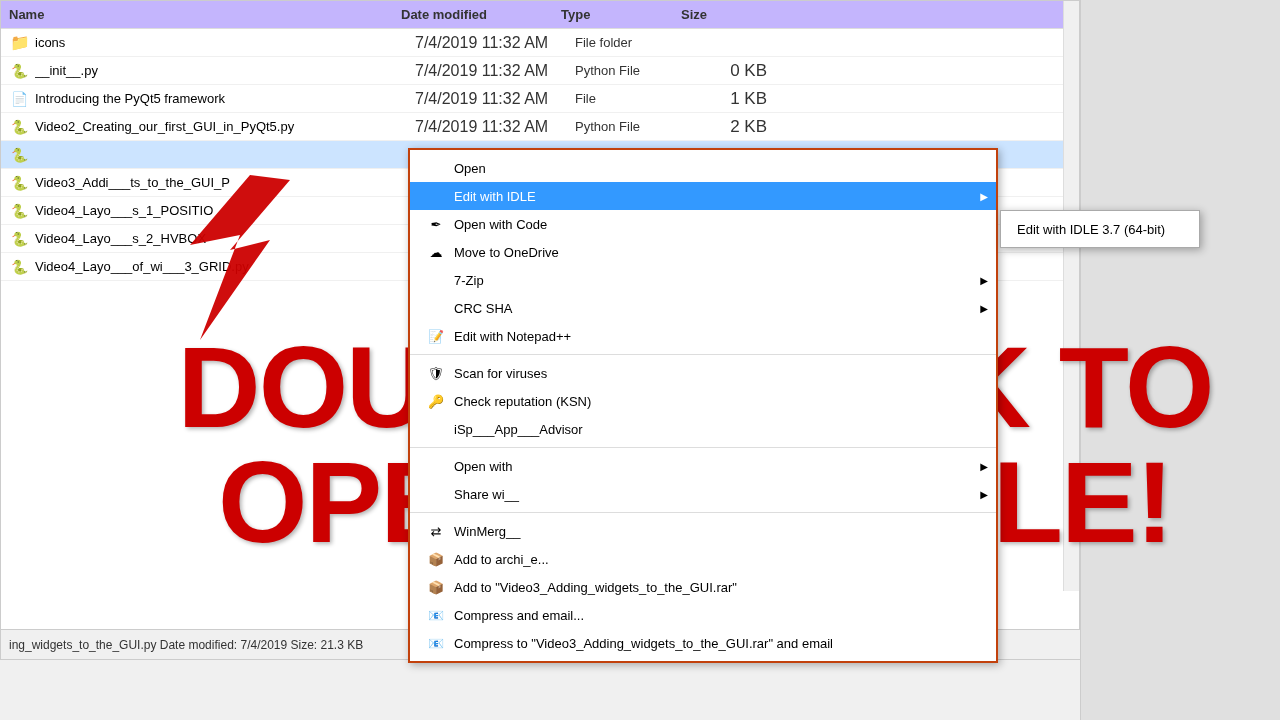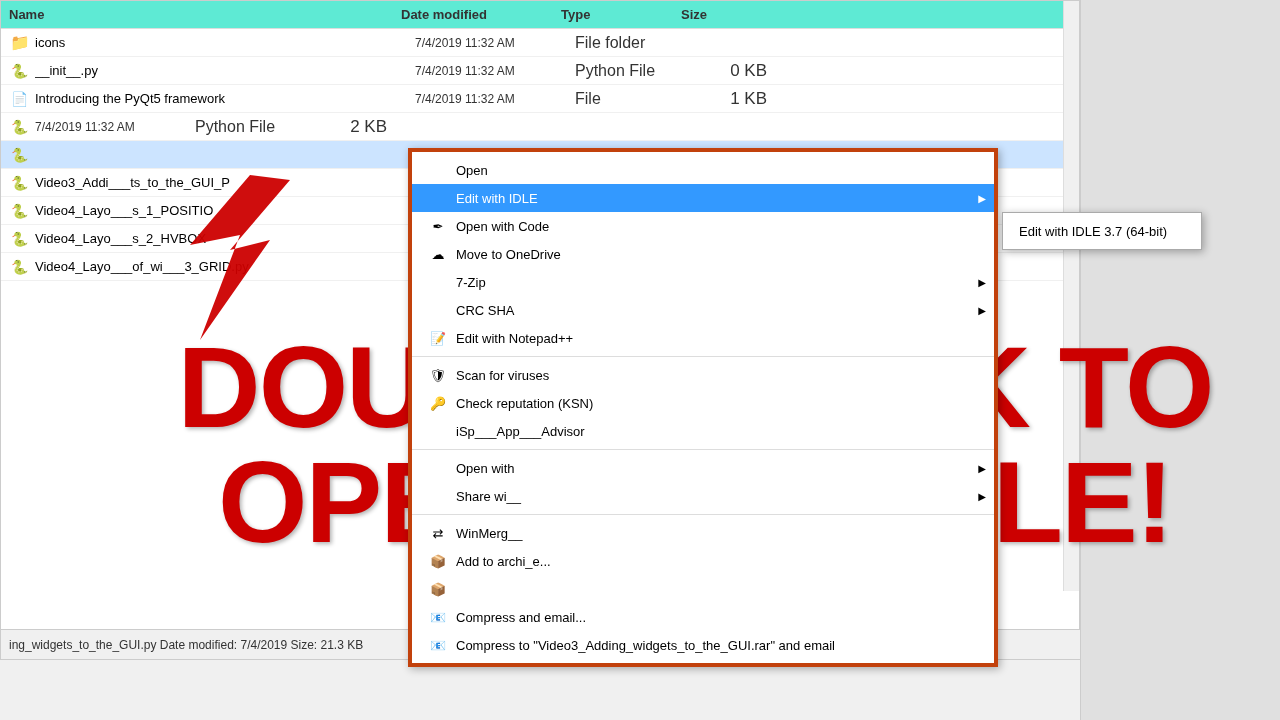--- a/index.html
+++ b/index.html
@@ -21,21 +21,21 @@
       height: 660px;
       background: #fff;
       border: 1px solid #ccc;
     }
 
     .file-list-header {
       display: flex;
       align-items: center;
       padding: 4px 0;
       border-bottom: 1px solid #ddd;
-      background: #5eead4;
+      background: #c4b5fd;
       height: 28px;
     }
 
     .col-name { width: 400px; padding-left: 8px; color: #333; font-weight: 600; }
     .col-date { width: 160px; color: #333; font-weight: 700; }
     .col-type { width: 120px; color: #333; font-weight: 600; }
     .col-size { width: 80px; color: #333; font-weight: 600; }
 
     .file-row {
       display: flex;
@@ -55,22 +55,22 @@
       align-items: center;
       justify-content: center;
       flex-shrink: 0;
     }
 
     .folder-icon { color: #ffd700; font-size: 16px; }
     .py-icon { color: #4a86c8; font-size: 14px; }
     .file-icon-generic { color: #999; font-size: 14px; }
 
     .cell-name { width: 380px; white-space: nowrap; overflow: hidden; text-overflow: ellipsis; color: #000; }
-    .cell-date { width: 160px; color: #333; font-size: 12px; }
-    .cell-type { width: 120px; color: #333; font-size: 16px; }
+    .cell-date { width: 160px; color: #333; font-size: 16px; }
+    .cell-type { width: 120px; color: #333; font-size: 13px; }
     .cell-size { width: 80px; color: #333; font-size: 17px; text-align: right; padding-right: 8px; }
 
     
     .status-bar {
       position: absolute;
       bottom: 0; left: 0;
       width: 1080px;
       height: 30px;
       background: #f0f0f0;
       border-top: 1px solid #ccc;
@@ -124,21 +124,21 @@
       height: 200px;
     }
 
     
     .context-menu {
       position: absolute;
       top: 148px;
       left: 408px;
       width: 590px;
       background: #fff;
-      border: 4px solid #c2410c;
+      border: 2px solid #c2410c;
       box-shadow: 2px 2px 8px rgba(0,0,0,0.3);
       z-index: 10;
       padding: 4px 0;
     }
 
     .menu-item {
       display: flex;
       align-items: center;
       height: 28px;
       padding: 0 16px;
@@ -252,20 +252,21 @@
         </div>
     <div class="cell-name">Introducing the PyQt5 framework</div>
     <div class="cell-date">7/4/2019 11:32 AM</div>
     <div class="cell-type">File</div>
     <div class="cell-size">1 KB</div>
   </div>
       <div class="file-row">
     <div class="file-icon">
           <span class="py-icon">🐍</span>
         </div>
+    <div class="cell-name">Video2_Creating_our_first_GUI_in_PyQt5.py</div>
     <div class="cell-date">7/4/2019 11:32 AM</div>
     <div class="cell-type">Python File</div>
     <div class="cell-size">2 KB</div>
   </div>
       <div class="file-row selected">
     <div class="file-icon">
           <span class="py-icon">🐍</span>
         </div>
     <div class="cell-date"></div>
     <div class="cell-type"></div>
@@ -407,20 +408,21 @@
     <span>WinMerg__</span>
 
   </div>
     <div class="menu-item">
     <span class="item-icon">📦</span>
     <span>Add to archi_e...</span>
 
   </div>
     <div class="menu-item">
     <span class="item-icon">📦</span>
+    <span>Add to "Video3_Adding_widgets_to_the_GUI.rar"</span>
 
   </div>
     <div class="menu-item">
     <span class="item-icon">📧</span>
     <span>Compress and email...</span>
 
   </div>
     <div class="menu-item">
     <span class="item-icon">📧</span>
     <span>Compress to "Video3_Adding_widgets_to_the_GUI.rar" and email</span>

